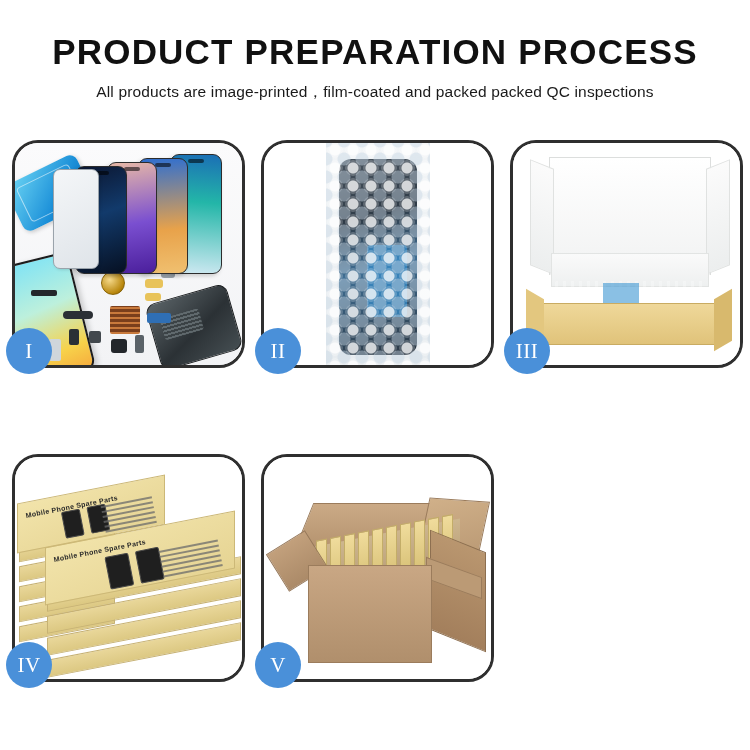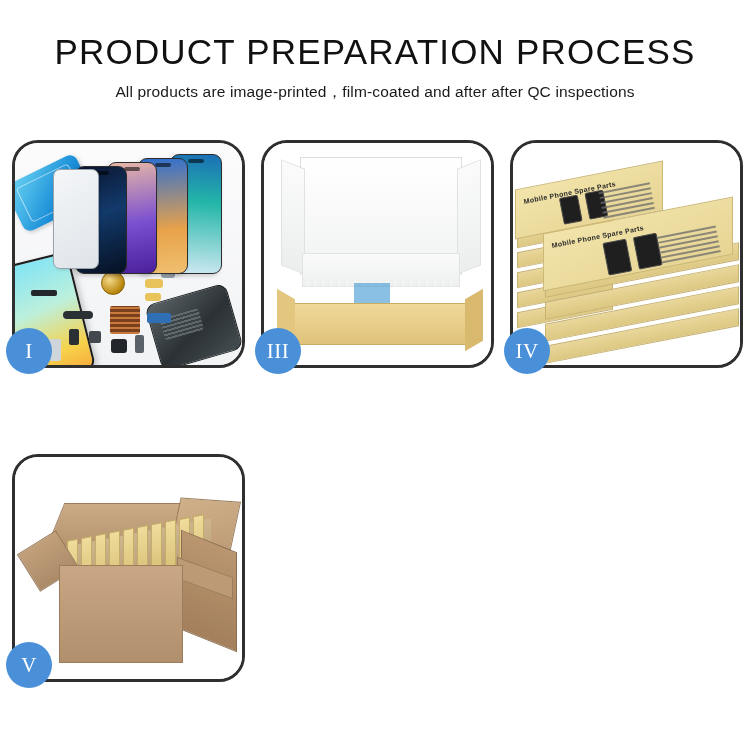--- a/index.html
+++ b/index.html
@@ -9,21 +9,21 @@
     font-family: "Liberation Sans", sans-serif;
     overflow: hidden;
   }
 
   .page { position: relative; width: 750px; height: 750px; }
 
   
   .header { text-align: center; padding-top: 34px; }
   .title {
     font-size: 35px;
-    font-weight: normal;
+    font-weight: bold;
     letter-spacing: 1.2px;
     color: #111111;
     line-height: 1.05;
     white-space: nowrap;
   }
   .subtitle {
     font-size: 15.5px;
     color: #1a1a1a;
     margin-top: 11px;
     letter-spacing: 0.15px;
@@ -328,21 +328,21 @@
     background:rgba(150,120,88,.55);
   }
 </style>
 </head>
 <body>
 
 <div class="page">
 
   <div class="header">
     <div class="title">PRODUCT PREPARATION PROCESS</div>
-    <div class="subtitle">All products are image-printed，film-coated and after after QC inspections</div>
+    <div class="subtitle">All products are image-printed，film-coated and packed packed QC inspections</div>
   </div>
 
   <div class="grid">
 
     <div class="panel">
       <div class="panel-inner p1">
         <div class="adhesive"></div>
         <div class="fan">
           <div class="ph ph4">
               <span class="notch"></span>
@@ -370,20 +370,32 @@
         <i class="pt f"></i>
         <i class="pt g"></i>
         <i class="pt h"></i>
         <i class="pt i"></i>
         <i class="pt j"></i>
         <i class="pt k"></i>
       </div>
       <div class="badge">I</div>
     </div>
 
+    <div class="panel">
+      <div class="panel-inner p2">
+        <div class="bw-wrap">
+          <div class="bw-item">
+            <div class="bw-blue"></div>
+          </div>
+          <div class="bubbles"></div>
+          <div class="bubbles2"></div>
+        </div>
+      </div>
+      <div class="badge">II</div>
+    </div>
 
     <div class="panel">
       <div class="panel-inner p3">
         <div class="b3-lid"></div>
         <div class="b3-foam"></div>
         <div class="b3-items"></div>
         <div class="b3-front"></div>
       </div>
       <div class="badge">III</div>
     </div>

